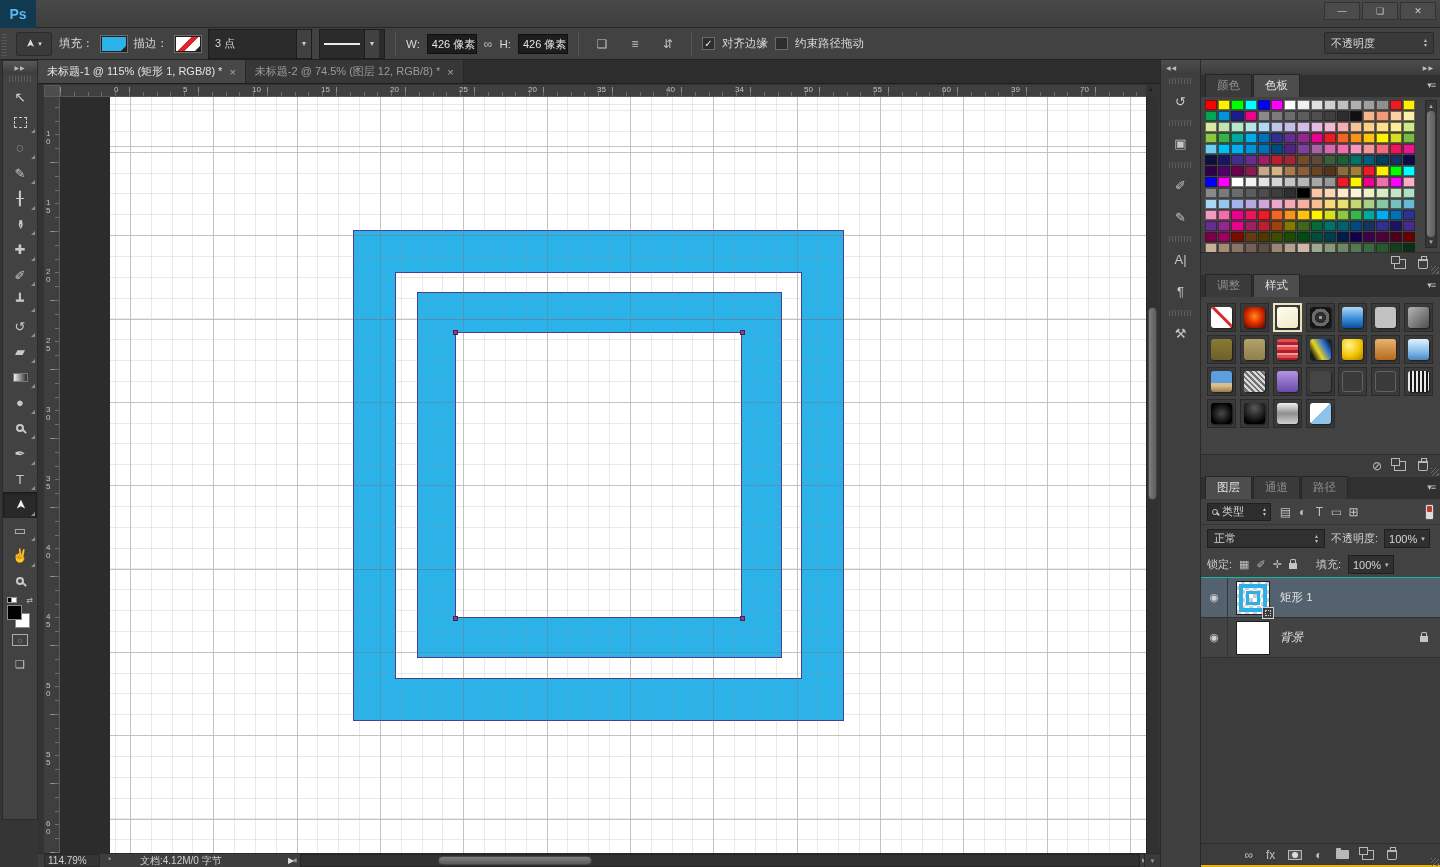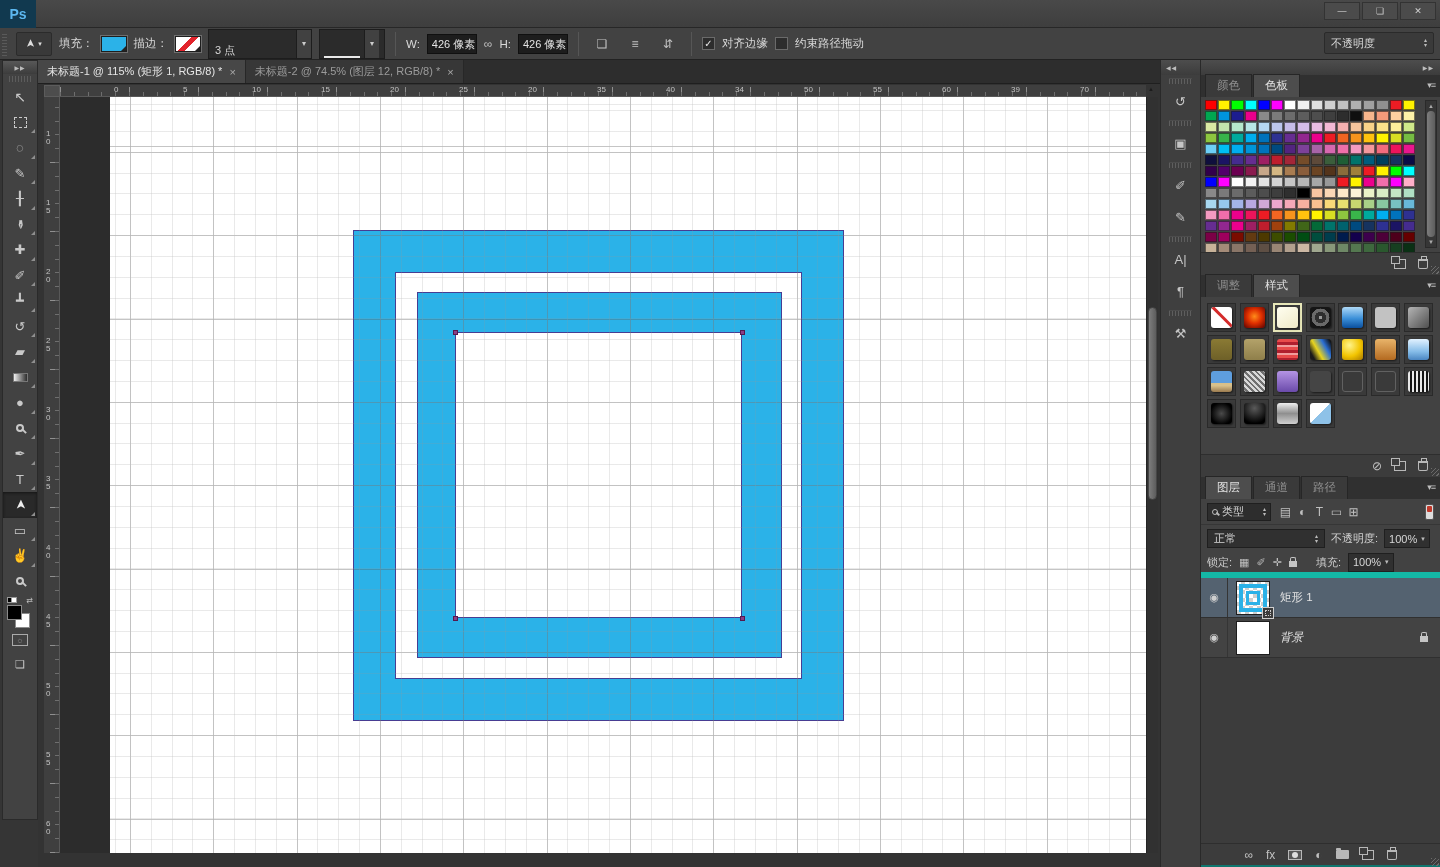--- a/index.html
+++ b/index.html
@@ -20,21 +20,21 @@
   #optionsbar{position:absolute;left:0;top:28px;width:1440px;height:32px;background:#424242;
     border-bottom:1px solid #222;display:flex;align-items:center;gap:7px;padding-left:2px;}
   .grip-v{width:5px;height:24px;background:repeating-linear-gradient(0deg,#5a5a5a 0 1px,transparent 1px 3px);margin-right:2px;}
   #tool-preset-btn{width:36px;height:24px;background:#393939;border:1px solid #2b2b2b;border-radius:2px;
     display:flex;align-items:center;justify-content:center;gap:3px;color:#ddd;}
   .rot-up{display:inline-block;transform:rotate(-90deg);font-size:11px;}
   .opt-label{font-size:11.5px;color:#d9d9d9;}
   .swatch{width:26px;height:16px;border:1px solid #1e1e1e;outline:1px solid #6e6e6e;position:relative;display:inline-block;}
   .swatch::after{content:"";position:absolute;right:0;bottom:0;border-left:5px solid transparent;border-bottom:5px solid #222;}
   #stroke-swatch{background:linear-gradient(135deg,#fff 42%,#e2242c 42% 58%,#fff 58%);}
-  .dd{height:30px;background:#2b2b2b;border:1px solid #1d1d1d;display:flex;align-items:flex-end;}
+  .dd{height:30px;background:#2b2b2b;border:1px solid #1d1d1d;display:flex;align-items:center;}
   .dd .dd-val{flex:1;padding:0 6px;font-size:11px;white-space:nowrap;overflow:hidden;}
   .dd .dd-btn{width:15px;height:100%;background:#414141;border-left:1px solid #1d1d1d;
     display:flex;align-items:center;justify-content:center;font-size:8px;color:#ccc;}
   .line-sample{width:36px;height:2px;background:#e9e9e9;margin:0 4px;}
   .field{height:20px;background:#1d1d1d;border:1px solid #101010;padding:2px 4px;font-size:11px;
     white-space:nowrap;overflow:hidden;color:#e3e3e3;}
   .sep{width:1px;height:24px;background:#565656;margin:0 3px;}
   .opt-icon-btn{width:26px;height:22px;display:flex;align-items:center;justify-content:center;
     color:#c3c3c3;font-size:12px;background:transparent;border:0;}
   .checkbox{width:13px;height:13px;background:#2d2d2d;border:1px solid #6a6a6a;display:flex;
@@ -116,21 +116,21 @@
     font-size:6px;color:#9a9a9a;display:flex;align-items:center;justify-content:center;}
 
   
   #dock{position:absolute;left:1160px;top:60px;width:40px;height:807px;background:#3f3f3f;border-left:1px solid #292929;}
   #dock-head{height:15px;display:flex;align-items:center;padding-left:5px;font-size:6px;color:#bdbdbd;letter-spacing:1px;
     background:linear-gradient(#4d4d4d,#3c3c3c);}
   .dock-grip{height:6px;margin:3px 8px 1px;background:repeating-linear-gradient(90deg,#5e5e5e 0 1px,transparent 1px 3px);border-top:1px solid #4c4c4c;}
   .dock-btn{height:32px;display:flex;align-items:center;justify-content:center;color:#c5c5c5;font-size:13px;}
 
   
-  #panels{position:absolute;left:1200px;top:60px;width:240px;height:807px;background:#0f766e;border-left:1px solid #292929;}
+  #panels{position:absolute;left:1200px;top:60px;width:240px;height:807px;background:#eab308;border-left:1px solid #292929;}
   #panels-head{height:15px;display:flex;align-items:center;justify-content:flex-end;padding-right:6px;font-size:6px;
     color:#bdbdbd;letter-spacing:1px;background:linear-gradient(#4d4d4d,#3c3c3c);}
   .ptabs{height:22px;background:#303030;display:flex;align-items:flex-end;padding-left:4px;position:relative;}
   .ptab{padding:3px 11px 4px;font-size:11.5px;color:#8f8f8f;background:#3a3a3a;border:1px solid #262626;border-bottom:none;margin-right:1px;}
   .ptab.active{background:#4d4d4d;color:#e0e0e0;}
   .pmenu{position:absolute;right:5px;top:5px;font-size:9px;color:#bdbdbd;letter-spacing:-1px;}
   .pbottom{height:23px;background:#3c3c3c;border-top:1px solid #2e2e2e;display:flex;align-items:center;
     justify-content:flex-end;gap:12px;padding-right:12px;position:relative;}
   .bar-glyph{color:#c0c0c0;font-size:12px;}
   .pgrip-corner{position:absolute;right:1px;bottom:1px;width:8px;height:8px;
@@ -154,21 +154,21 @@
   #type-dd{width:64px;height:18px;background:#2d2d2d;border:1px solid #1f1f1f;display:flex;align-items:center;gap:4px;padding:0 4px;font-size:11px;}
   .mini-mag{width:6px;height:6px;border:1.5px solid #bbb;border-radius:50%;position:relative;display:inline-block;}
   .mini-mag::after{content:"";position:absolute;width:4px;height:1.5px;background:#bbb;transform:rotate(45deg);right:-3px;bottom:-1px;}
   .f-icon{color:#c0c0c0;font-size:12px;width:17px;text-align:center;}
   #filter-toggle{margin-left:auto;width:9px;height:16px;border-radius:2px;background:#ddd;border:1px solid #555;position:relative;}
   #filter-toggle::before{content:"";position:absolute;left:1px;top:1px;width:5px;height:6px;background:#c0392b;border-radius:1px;}
   #layers-blend{height:27px;background:#424242;display:flex;align-items:center;gap:6px;padding:0 6px;}
   #blend-dd{width:118px;height:19px;background:#303030;border:1px solid #1f1f1f;display:flex;align-items:center;padding:0 6px;font-size:11px;}
   .small-label{font-size:11px;color:#cfcfcf;white-space:nowrap;}
   .val-dd{height:19px;background:#303030;border:1px solid #1f1f1f;display:flex;align-items:center;padding:0 4px;font-size:11px;gap:4px;}
-  #layers-lock{height:26px;background:#424242;display:flex;align-items:center;gap:7px;padding:0 6px;border-bottom:6px solid #14b8a6;}
+  #layers-lock{height:26px;background:#424242;display:flex;align-items:center;gap:7px;padding:0 6px;border-bottom:1px solid #14b8a6;}
   .lock-ic{color:#bdbdbd;font-size:11px;}
   #lrows{background:#3c3c3c;}
   .lrow{height:40px;display:flex;align-items:center;border-bottom:1px solid #303030;background:#434343;}
   .lrow.sel{background:#546270;}
   .eye-cell{width:27px;height:100%;border-right:1px solid #353535;display:flex;align-items:center;justify-content:center;
     color:#cfcfcf;font-size:11px;}
   .lthumb{width:34px;height:34px;margin:0 10px 0 8px;position:relative;border:1px solid #1e1e1e;
     background:#fff;}
   .lthumb.checker{background:repeating-conic-gradient(#cfcfcf 0 25%,#fff 0 50%) 0 0/8px 8px;}
   .ring1{position:absolute;inset:2px;border:4px solid #2bb1e7;}
@@ -395,20 +395,32 @@
     <div class="anchor" style="left: 393px; top: 233px; background: rgb(139, 63, 133);"></div>
     <div class="anchor" style="left: 680px; top: 233px; background: rgb(139, 63, 133);"></div>
     <div class="anchor" style="left: 393px; top: 519px; background: rgb(139, 63, 133);"></div>
     <div class="anchor" style="left: 680px; top: 519px; background: rgb(139, 63, 133);"></div>
   </div>
 
   <div id="vscroll">
     <div id="vthumb"></div>
   </div>
 
+  <div id="statusbar">
+    <span id="status-zoom">114.79%</span>
+    <span id="status-clock">◔</span>
+    <span id="status-doc">文档:4.12M/0 字节</span>
+    <span id="status-play">▶</span>
+    <span class="hs-arrow" style="left:254px;">◀</span>
+    <div id="hscroll">
+      <div id="hthumb"></div>
+    </div>
+    <span class="hs-arrow" style="left:1104px;">▶</span>
+    <div id="status-corner">▼</div>
+  </div>
 </div>
 
 <div id="dock">
   <div id="dock-head">◀◀</div>
   <div id="dock-items">
       <div class="dock-grip"></div>
       <div class="dock-btn">
         <span>↺</span>
       </div>
       <div class="dock-grip"></div>

